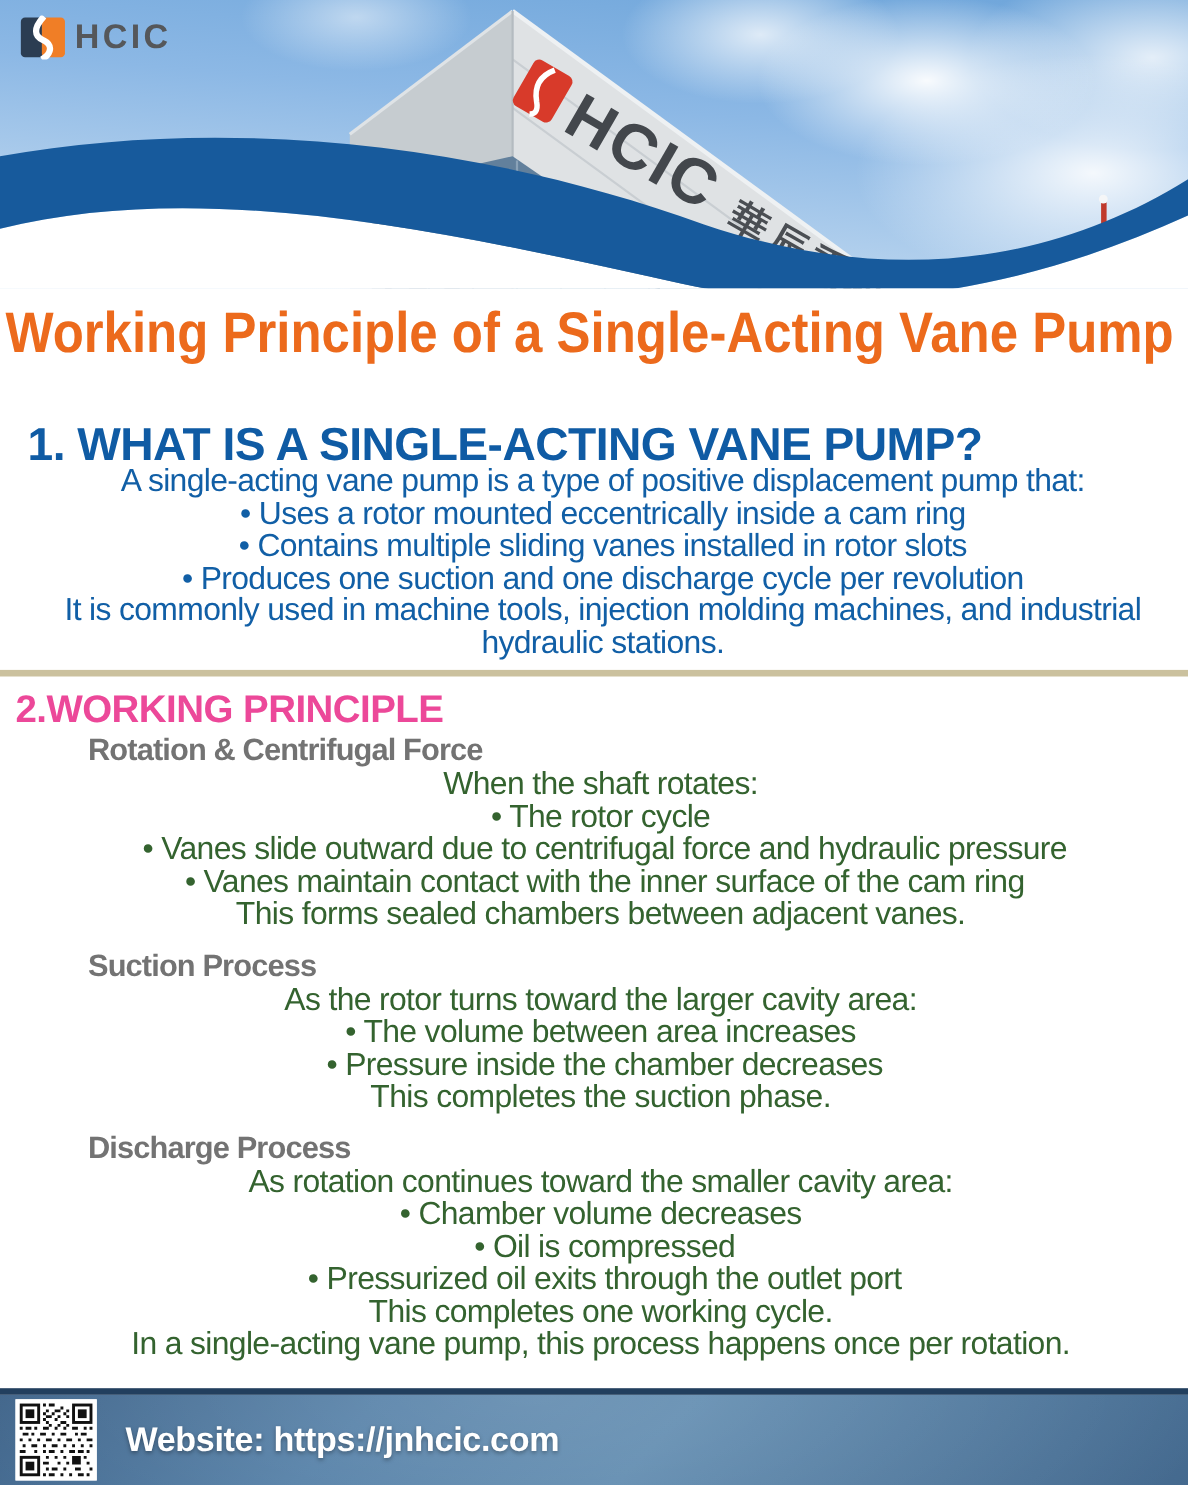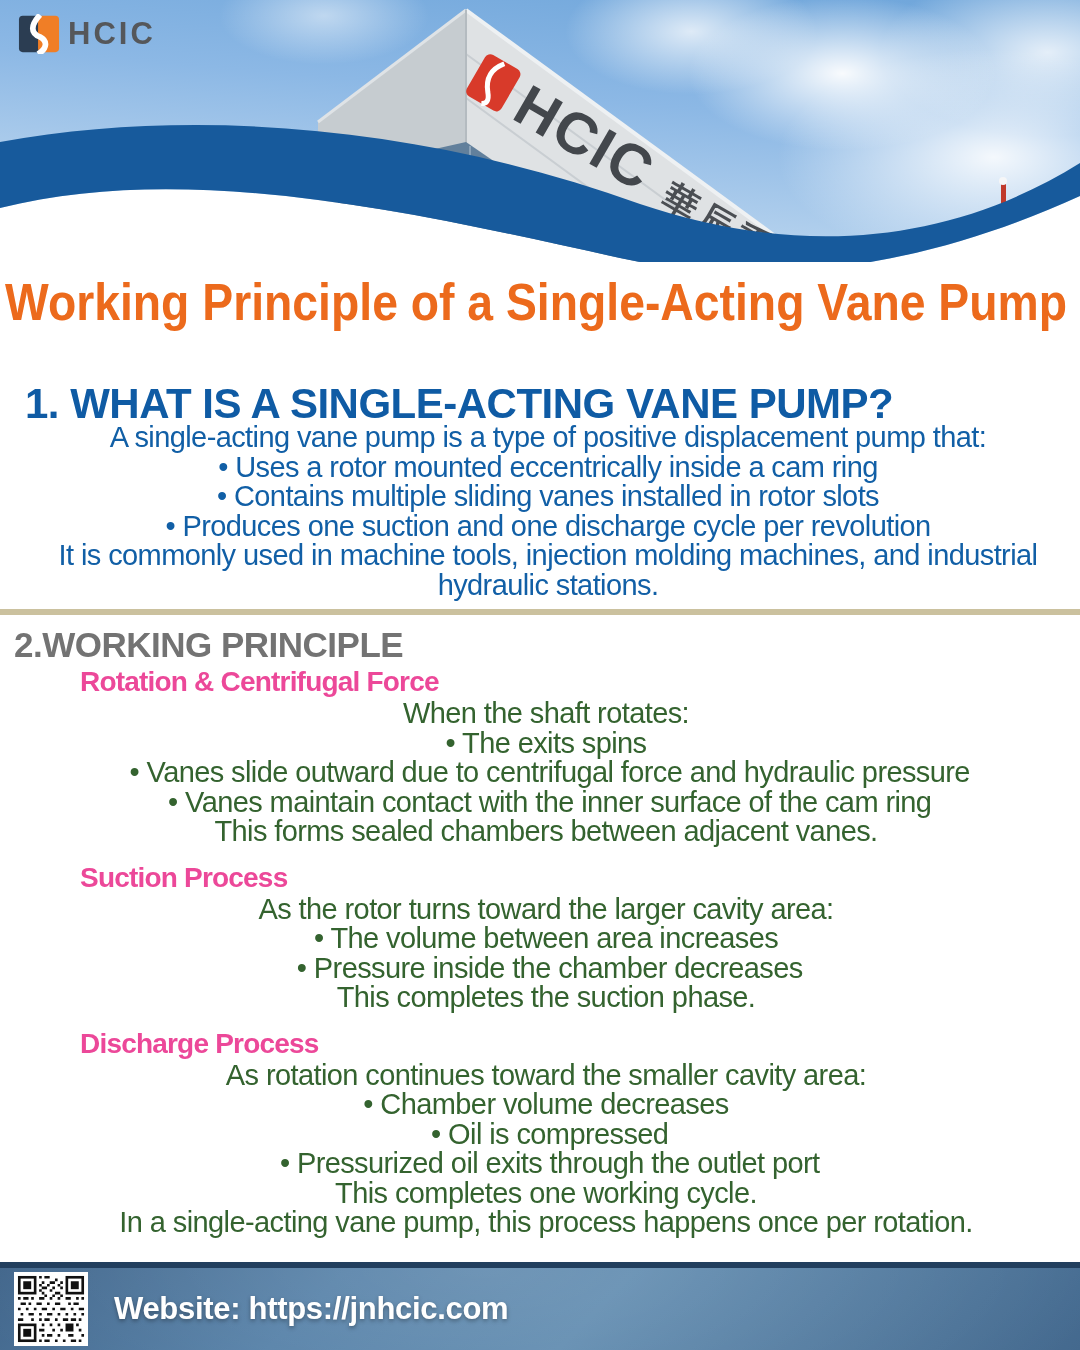--- a/index.html
+++ b/index.html
@@ -37,25 +37,25 @@
     color:#0f5ba4;font-weight:bold;
   }
   .sec1 .lines{padding-left:16px;}
   .line{
     white-space:pre;font-size:29px;line-height:29.5px;letter-spacing:-0.6px;text-align:center;
   }
   .divider{margin-top:9px;width:1080px;height:6px;background:#cbc19e;}
   .sec2{margin-top:10px;color:#34632f;}
   .sec2 h2{
     margin:0;padding-left:14px;font-size:35px;line-height:40px;letter-spacing:-0.5px;
-    color:#737373;font-weight:bold;
+    color:#ec4899;font-weight:bold;
   }
   .subhead{
     padding-left:80px;font-size:28px;line-height:34px;font-weight:bold;
-    letter-spacing:-0.8px;color:#ec4899;white-space:pre;
+    letter-spacing:-0.8px;color:#737373;white-space:pre;
   }
   .sec2 .lines{padding-left:12px;}
   .sub-block{margin-top:0;}
   .sub-block + .sub-block{margin-top:14px;}
   
   .footer{
     position:absolute;left:0;bottom:0;width:1080px;height:88px;
     border-top:6px solid #223f5e;box-sizing:border-box;
     background:
       radial-gradient(900px 300px at 45% 0%, rgba(255,255,255,.14), rgba(255,255,255,0) 70%),
@@ -142,21 +142,21 @@
 
   <div class="divider"></div>
 
   <section class="sec2">
     <h2>2.WORKING PRINCIPLE</h2>
 
     <div class="sub-block">
       <div class="subhead">Rotation &amp; Centrifugal Force</div>
       <div class="lines">
           <div class="line">When the shaft rotates:</div>
-          <div class="line">• The exits spins</div>
+          <div class="line">• The rotor cycle</div>
           <div class="line"> • Vanes slide outward due to centrifugal force and hydraulic pressure</div>
           <div class="line"> • Vanes maintain contact with the inner surface of the cam ring</div>
           <div class="line">This forms sealed chambers between adjacent vanes.</div>
         </div>
     </div>
 
     <div class="sub-block">
       <div class="subhead">Suction Process</div>
       <div class="lines">
           <div class="line">As the rotor turns toward the larger cavity area:</div>

